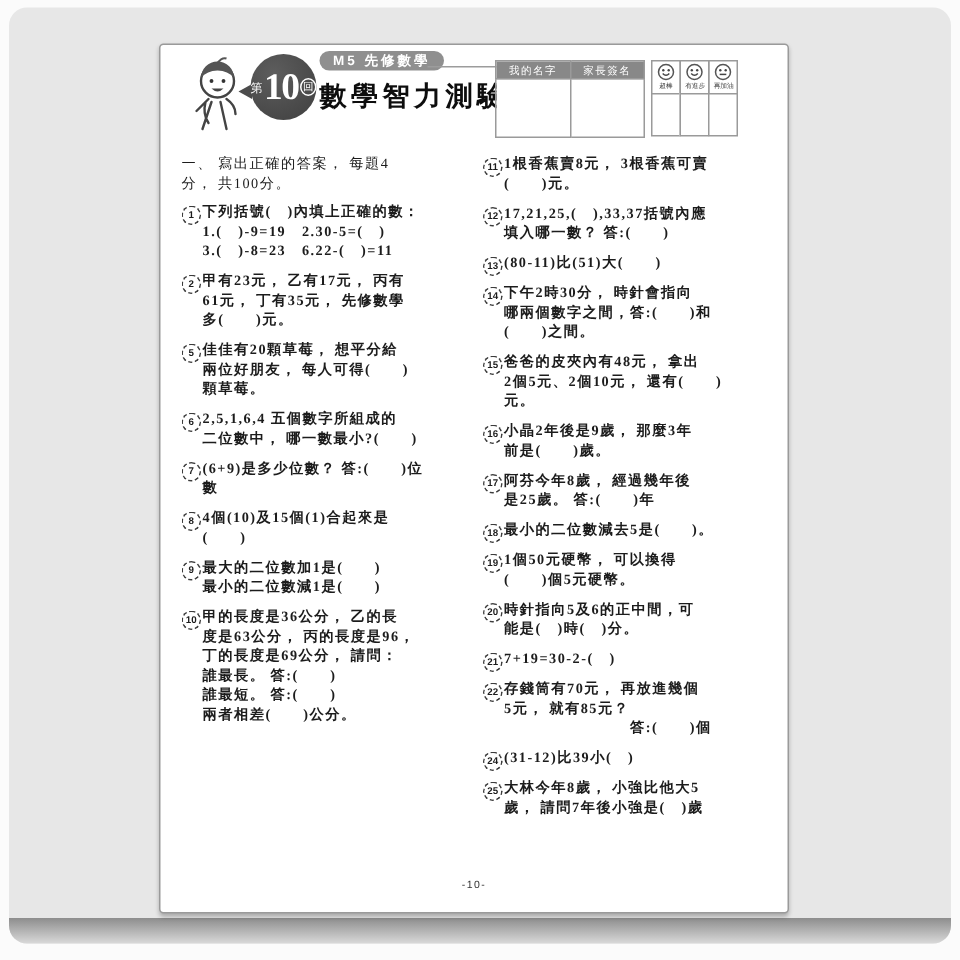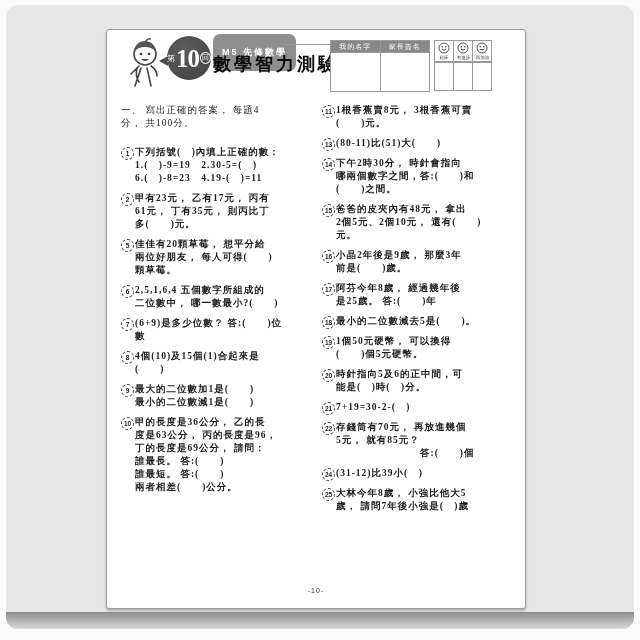--- a/index.html
+++ b/index.html
@@ -34,21 +34,21 @@
     position:absolute;left:60px;top:6px;width:44px;height:44px;border-radius:50%;
     background:radial-gradient(circle at 35% 30%,#5d5d5d,#3f3f3f);
     color:#fff;display:flex;align-items:center;justify-content:center;gap:1px;
   }
   .round-badge .small{font-size:8px;}
   .round-badge .big{font-size:25px;font-weight:bold;line-height:1;letter-spacing:-1px;}
   .round-badge .ring{border:1px solid #fff;border-radius:50%;width:10px;height:10px;
     display:inline-flex;align-items:center;justify-content:center;font-size:7px;}
   .series-badge{
     position:absolute;left:106px;top:4px;background:#8f8f8f;color:#fff;
-    font-size:9px;font-weight:bold;letter-spacing:2px;padding:12px 9px;border-radius:7px;
+    font-size:9px;font-weight:bold;letter-spacing:2px;padding:0 9px;border-radius:7px;
     font-family:"Liberation Sans","DejaVu Sans",sans-serif;
   }
   .page-title{
     position:absolute;left:106px;top:22px;font-size:18px;font-weight:bold;
     letter-spacing:3px;color:#0d0d0d;text-align:right;
   }
   .header-line{position:absolute;left:178px;top:14px;width:46px;height:1px;background:#9c9c9c;}
   .name-table{
     position:absolute;left:223px;top:10px;width:100px;
     border-collapse:collapse;table-layout:fixed;
@@ -66,21 +66,21 @@
   }
   .rating-cell:first-child{margin-left:0;}
   .rating-label{font-size:5px;color:#444;transform:scale(.9);white-space:nowrap;
     font-family:"Liberation Sans","DejaVu Sans",sans-serif;}
   .rating-box{width:18px;height:27px;border:1px solid #9a9a9a;background:#fff;margin-left:-1px;}
   .rating-box:first-child{margin-left:0;}
   .ratings-boxes{position:absolute;left:327px;top:32px;width:60px;display:flex;}
   
   .content{display:flex;gap:12px;padding:6px 14px 0 14px;}
   .col{width:190px;}
-  .intro{font-size:9.5px;line-height:13px;letter-spacing:1px;margin:0 0 16px 0;white-space:pre-line;}
+  .intro{font-size:9.5px;line-height:13px;letter-spacing:1px;margin:0 0 6px 0;white-space:pre-line;}
   .q{position:relative;padding-left:14px;margin-bottom:7px;}
   .qnum{
     position:absolute;left:0;top:1px;width:11px;height:11px;
     border:1px dashed #3c3c3c;border-radius:50%;
     font-size:6.5px;line-height:11px;text-align:center;font-weight:bold;
     font-family:"Liberation Sans","DejaVu Sans",sans-serif;
   }
   .qtext{font-size:9.5px;line-height:13px;letter-spacing:1px;white-space:pre-line;font-weight:bold;}
   .footer{
     position:absolute;bottom:14px;left:0;right:0;text-align:center;
@@ -176,27 +176,27 @@
   <div class="content">
     <div class="col">
       <p class="intro">一、 寫出正確的答案， 每題4
 分， 共100分。</p>
       <div>
 
           <div class="q">
             <span class="qnum">1</span>
             <div class="qtext">下列括號(　)內填上正確的數：
 1.(　)-9=19　2.30-5=(　)
-6.(　)-8=23　4.19-(　)=11</div>
+3.(　)-8=23　6.22-(　)=11</div>
           </div>
 
           <div class="q">
             <span class="qnum">2</span>
             <div class="qtext">甲有23元， 乙有17元， 丙有
-61元， 丁有35元， 則丙比丁
+61元， 丁有35元， 先修數學
 多(　　)元。</div>
           </div>
 
 
 
           <div class="q">
             <span class="qnum">5</span>
             <div class="qtext">佳佳有20顆草莓， 想平分給
 兩位好朋友， 每人可得(　　)
 顆草莓。</div>
@@ -239,20 +239,25 @@
     </div>
     <div class="col">
       <div>
 
           <div class="q">
             <span class="qnum">11</span>
             <div class="qtext">1根香蕉賣8元， 3根香蕉可賣
 (　　)元。</div>
           </div>
 
+          <div class="q">
+            <span class="qnum">12</span>
+            <div class="qtext">17,21,25,(　),33,37括號內應
+填入哪一數？ 答:(　　)</div>
+          </div>
 
           <div class="q">
             <span class="qnum">13</span>
             <div class="qtext">(80-11)比(51)大(　　)</div>
           </div>
 
           <div class="q">
             <span class="qnum">14</span>
             <div class="qtext">下午2時30分， 時針會指向
 哪兩個數字之間，答:(　　)和

